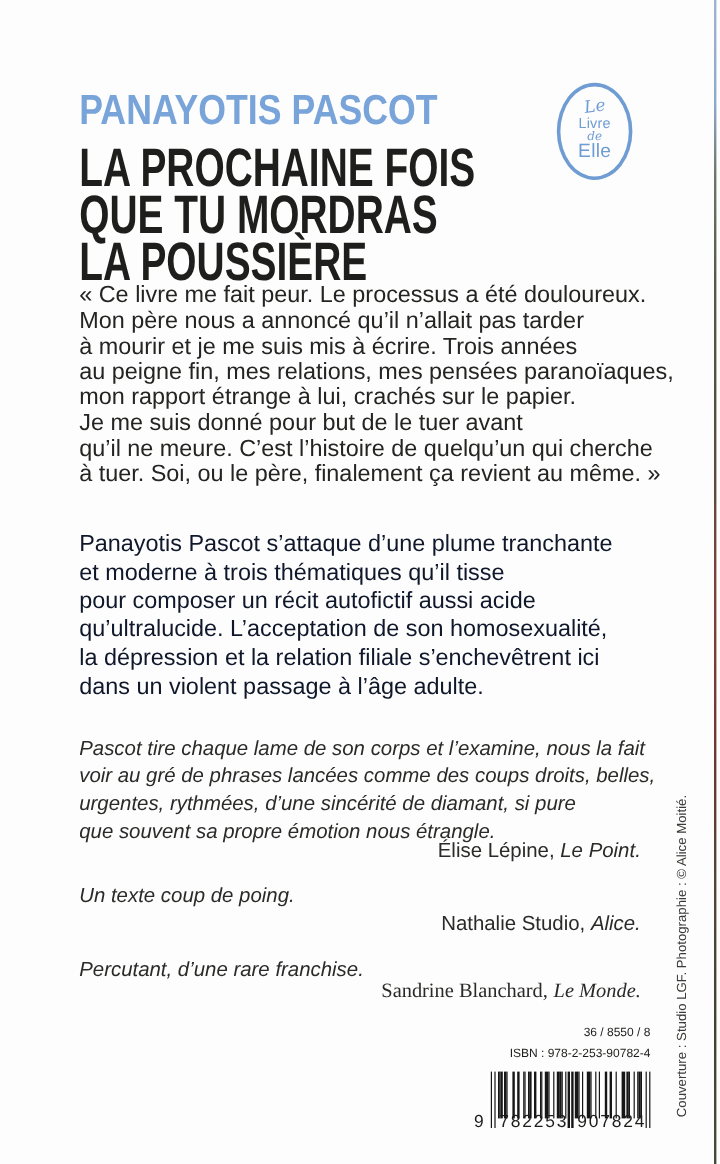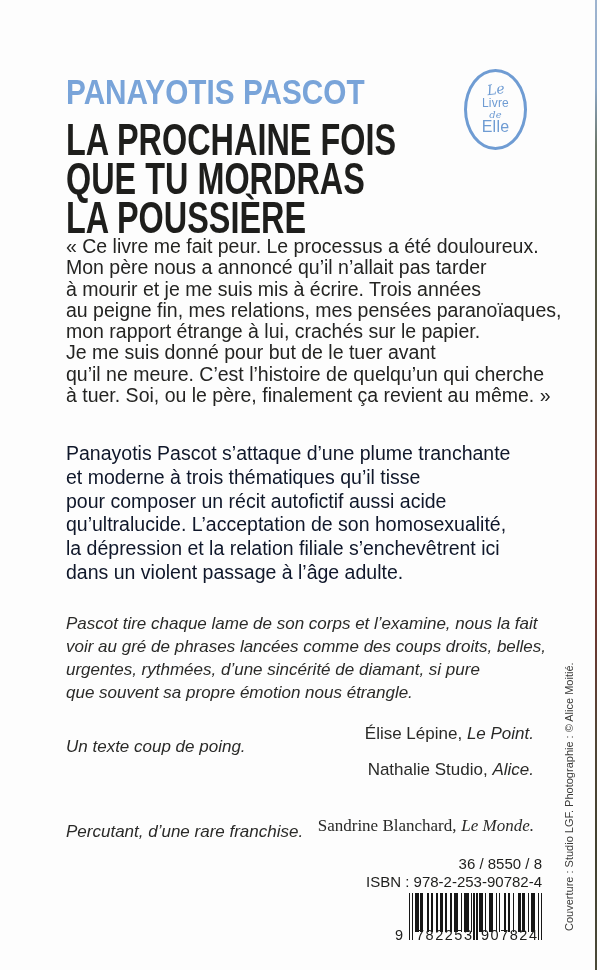--- a/index.html
+++ b/index.html
@@ -50,32 +50,32 @@
     color:#0f172a;
   }
 
   
   .quote-text{
     left:66px;font-size:17px;font-style:italic;line-height:23px;
     white-space:pre;color:#2a2a28;
   }
   .q1{top:612px;}
   .q2{top:735px;}
-  .q3{top:820px;}
+  .q3{top:796px;}
   .quote-attr{
     right:66px;font-size:17px;text-align:right;color:#2a2a28;white-space:nowrap;
   }
-  .a1{top:724px;}
+  .a1{top:699px;}
   .a2{top:760px;}
   .a3{top:816px;font-family:Liberation Serif, serif;}
   .attr-pub{font-style:italic;margin-left:0.28em;}
 
   
-  .print-code{right:58px;top:855px;font-size:15px;text-align:center;white-space:nowrap;}
-  .isbn{right:58px;top:873px;font-size:15px;text-align:center;white-space:nowrap;}
+  .print-code{right:58px;top:855px;font-size:10px;text-align:center;white-space:nowrap;}
+  .isbn{right:58px;top:873px;font-size:10px;text-align:center;white-space:nowrap;}
 
   
   .barcode{right:58px;top:893px;width:133px;height:56px;}
   .bars{position:absolute;left:0;top:0;width:133px;height:47px;}
   .bars .bar{position:absolute;top:0;background:#161616;width:1.45px;height:39px;}
   .bars .bar.tall{height:47px;}
   .bc-first{position:absolute;left:-14px;top:34px;font-size:14.5px;}
   .bc-g1{position:absolute;left:7px;top:34px;width:56px;display:flex;justify-content:space-between;font-size:14.5px;}
   .bc-g2{position:absolute;left:72px;top:34px;width:56px;display:flex;justify-content:space-between;font-size:14.5px;}
 

